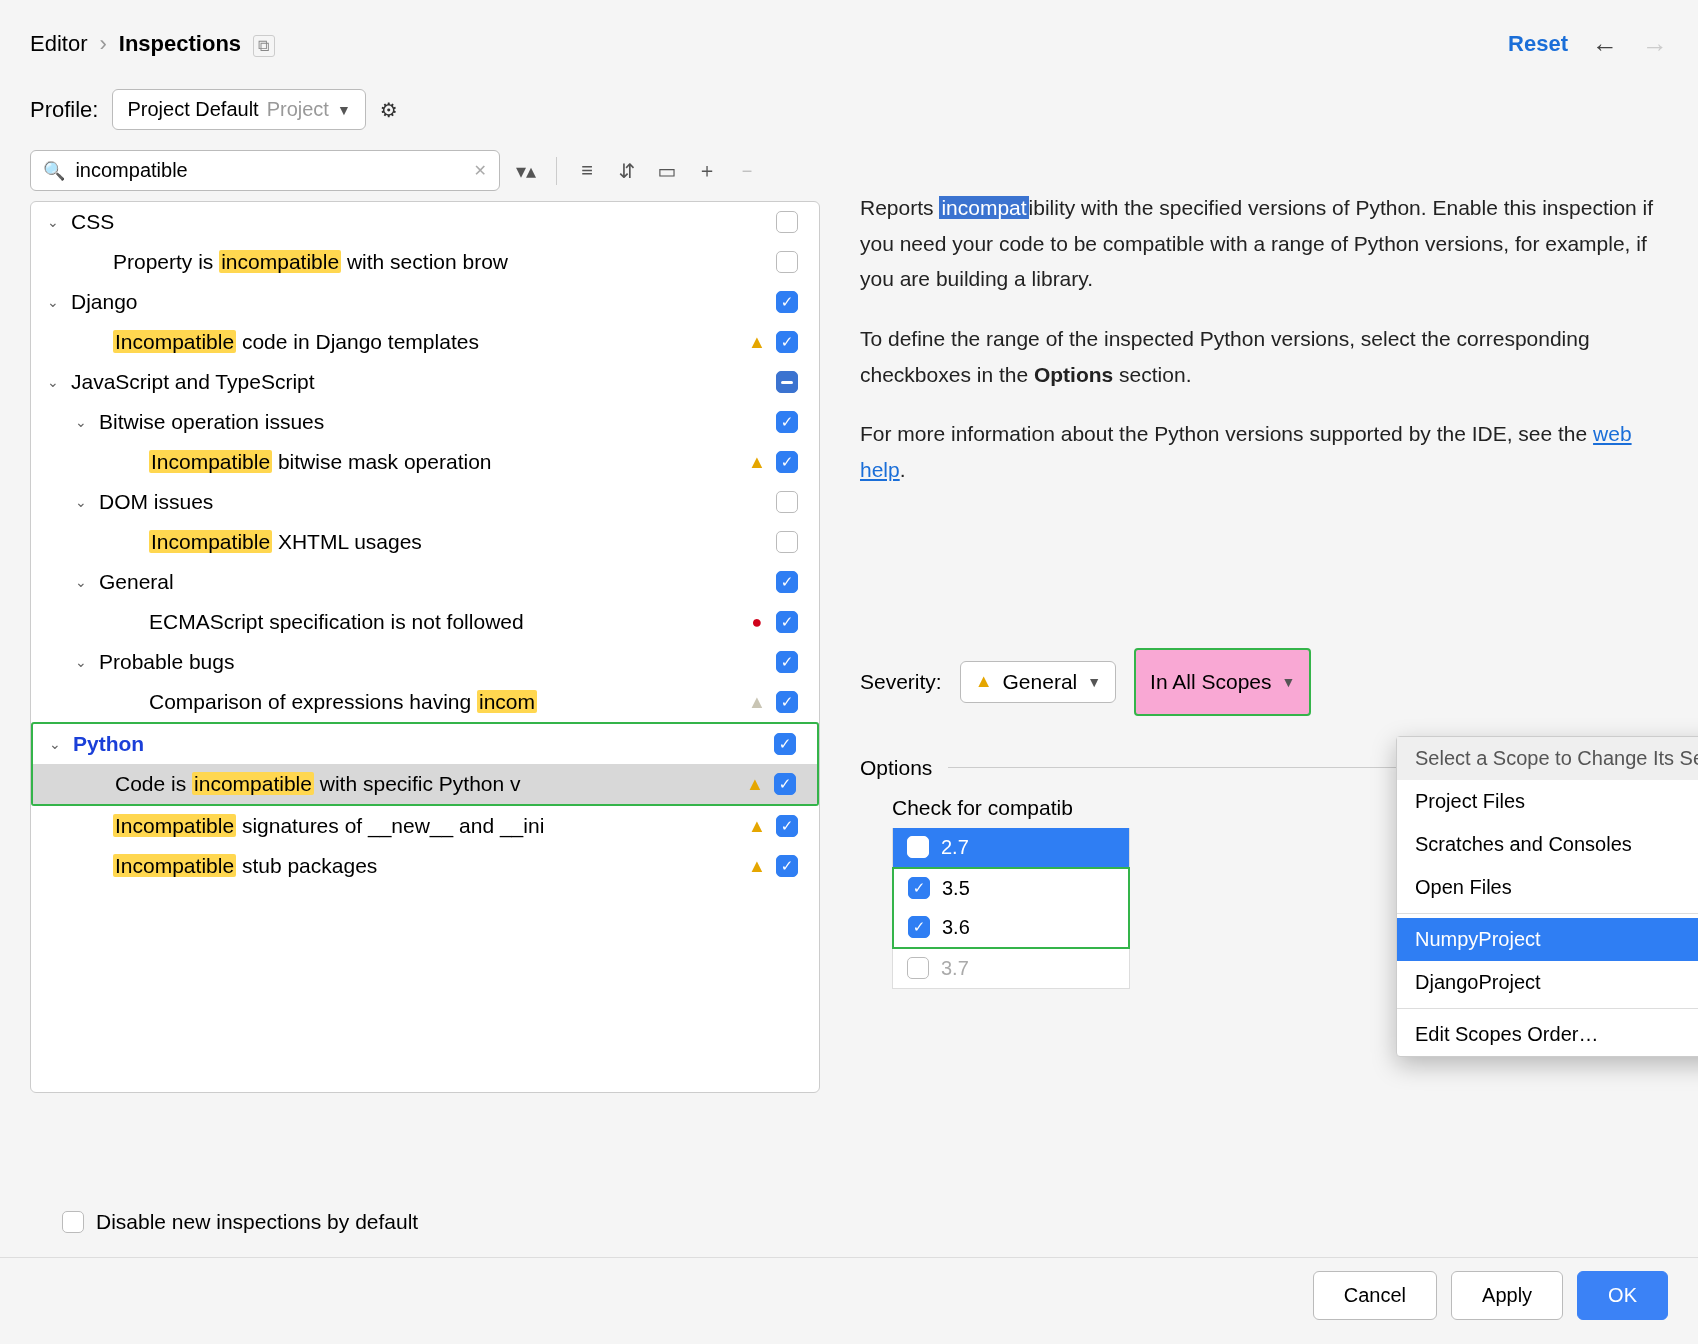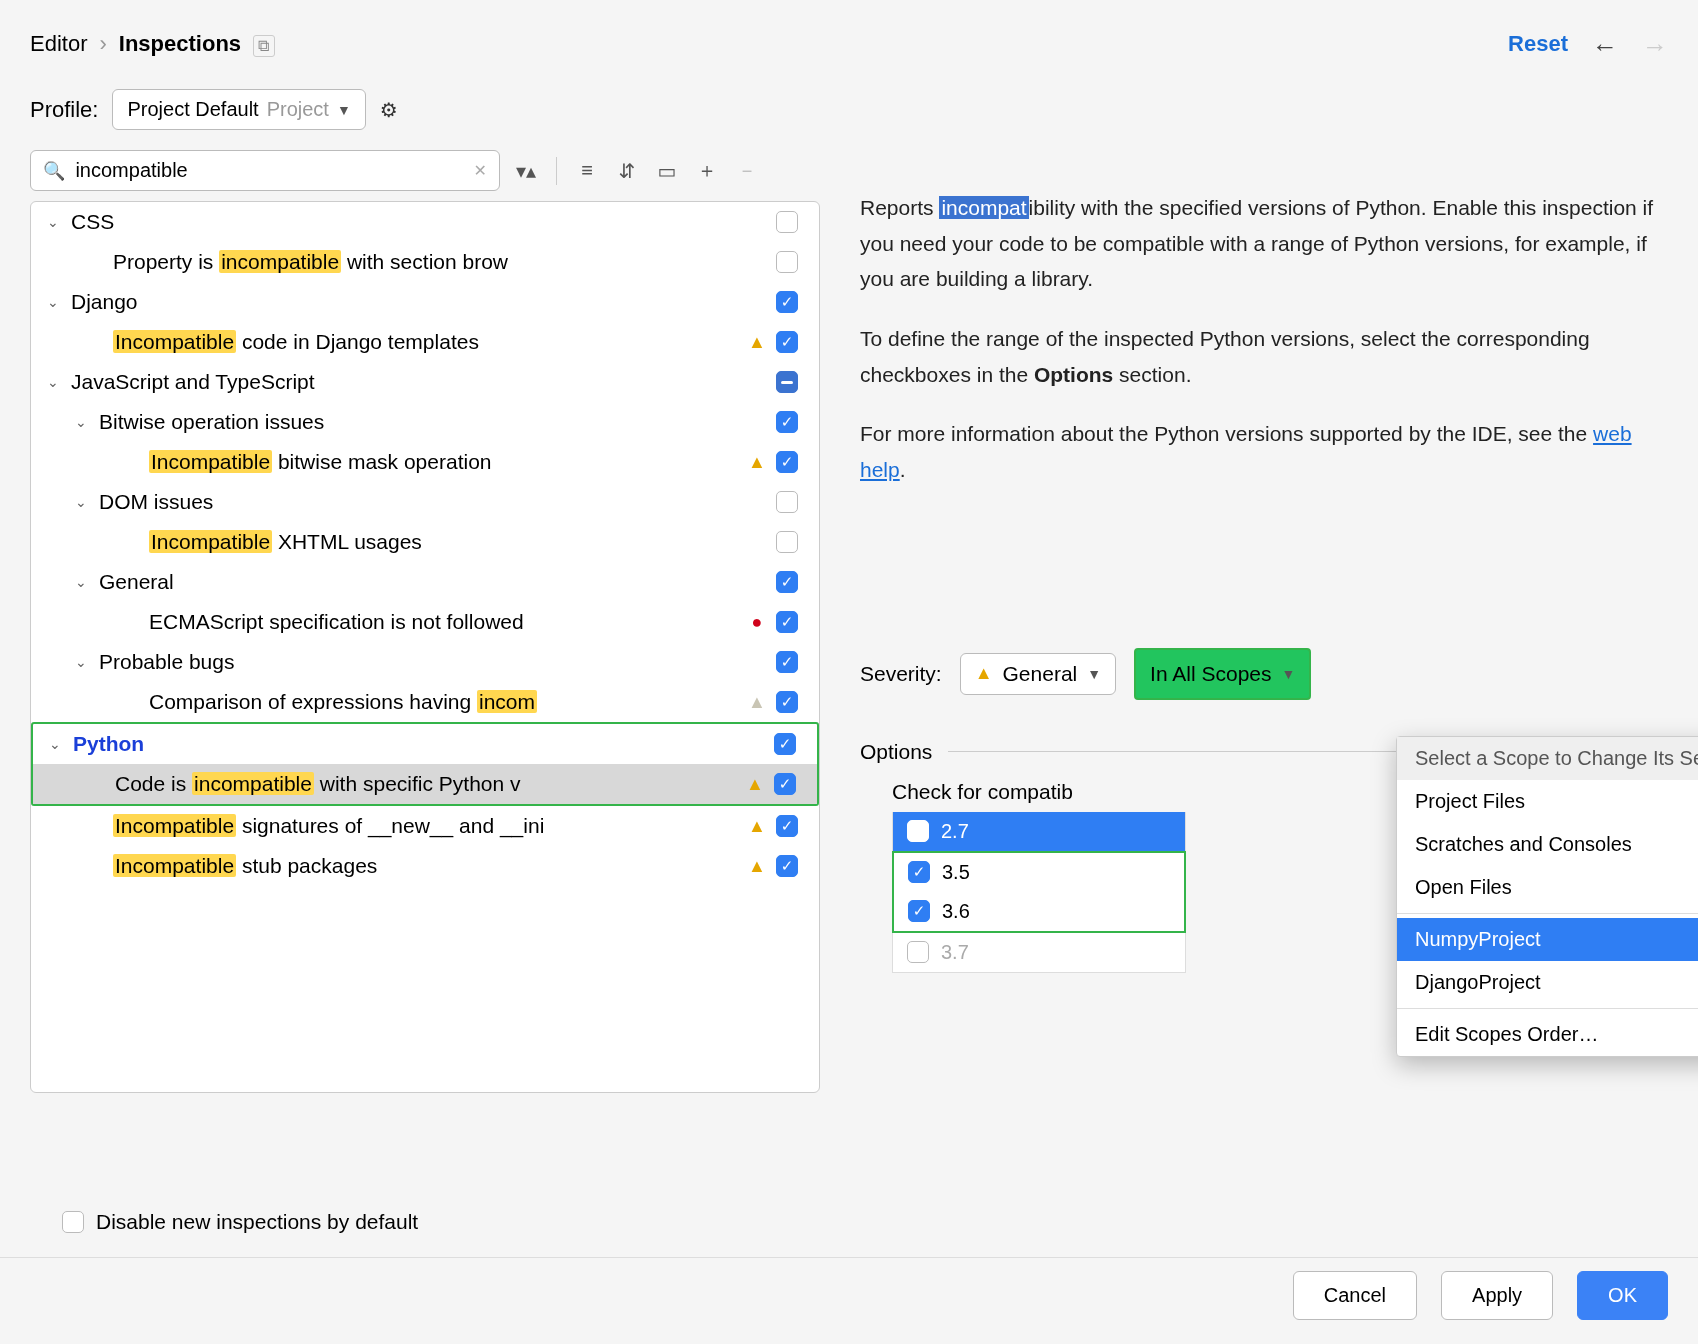--- a/index.html
+++ b/index.html
@@ -96,29 +96,29 @@
   .desc .sel { background: #3b73d0; color: #fff; padding: 0 2px; }
   .desc b { font-weight: 700; }
   .desc a { color: #1a6ed8; text-decoration: underline; }
 
   .severity-row { display: flex; align-items: center; gap: 18px; margin-top: 160px; font-size: 21px; }
   .sev-select {
     border: 1px solid #bbb; border-radius: 6px; background: #fff;
     padding: 8px 14px; display: inline-flex; align-items: center; gap: 10px; cursor: pointer;
   }
   .scope-select {
-    border: 2px solid #34b44a; border-radius: 4px; background: #22c55e;
-    padding: 12px 14px; display: inline-flex; align-items: center; gap: 10px; cursor: pointer; text-align: right;
+    border: 2px solid #34b44a; border-radius: 4px; background: #f9a8d4;
+    padding: 20px 14px; display: inline-flex; align-items: center; gap: 10px; cursor: pointer; text-align: right;
   }
 
   .options-section { margin-top: 40px; }
   .options-title { font-size: 21px; margin-bottom: 16px; display: flex; align-items: center; gap: 16px; }
   .options-title .hr { flex:1; height:1px; background:#ccc; }
   .check-label { font-size: 21px; margin-left: 32px; margin-bottom: 8px; }
-  .compat-list { margin-left: 32px; width: 294px; }
+  .compat-list { margin-left: 32px; width: 238px; }
   .compat-row {
     display: flex; align-items: center; gap: 12px; padding: 8px 14px;
     background: #fff; border-left: 1px solid #ddd; border-right: 1px solid #ddd;
     font-size: 20px;
   }
   .compat-row:last-child { border-bottom: 1px solid #ddd; }
   .compat-row.sel { background: #2f7ef3; color: #fff; }
   .compat-row.green-top { border-top: 2px solid #34b44a; border-left: 2px solid #34b44a; border-right: 2px solid #34b44a; }
   .compat-row.green-bot { border-left: 2px solid #34b44a; border-right: 2px solid #34b44a; border-bottom: 2px solid #34b44a; }
   .compat-row.disabled { color: #aaa; }
@@ -134,21 +134,21 @@
   .scope-popup .item { padding: 10px 18px; cursor: pointer; }
   .scope-popup .item.sel { background: #2f7ef3; color: #fff; }
   .scope-popup .sep { height: 1px; background: #ddd; margin: 4px 0; }
 
   .footer-top {
     position: absolute; left: 30px; bottom: 110px; display: flex; align-items: center; gap: 12px;
     font-size: 21px;
     padding-left: 32px;
   }
   .buttons {
-    position: absolute; right: 30px; bottom: 24px; display: flex; gap: 24px;
+    position: absolute; right: 30px; bottom: 24px; display: flex; gap: 14px;
   }
   .btn {
     border: 1px solid #bbb; border-radius: 6px; background: #fff;
     padding: 12px 30px; font-size: 20px; cursor: pointer;
   }
   .btn.primary { background: #3b82f6; color: #fff; border-color: #3b82f6; }
   .footer-rule {
     position: absolute; left: 0; right: 0; bottom: 86px; height: 1px; background: #ddd;
   }
   .copy-icon { font-size:16px; color:#888; border:1px solid #ccc; padding:1px 4px; border-radius:3px;}

